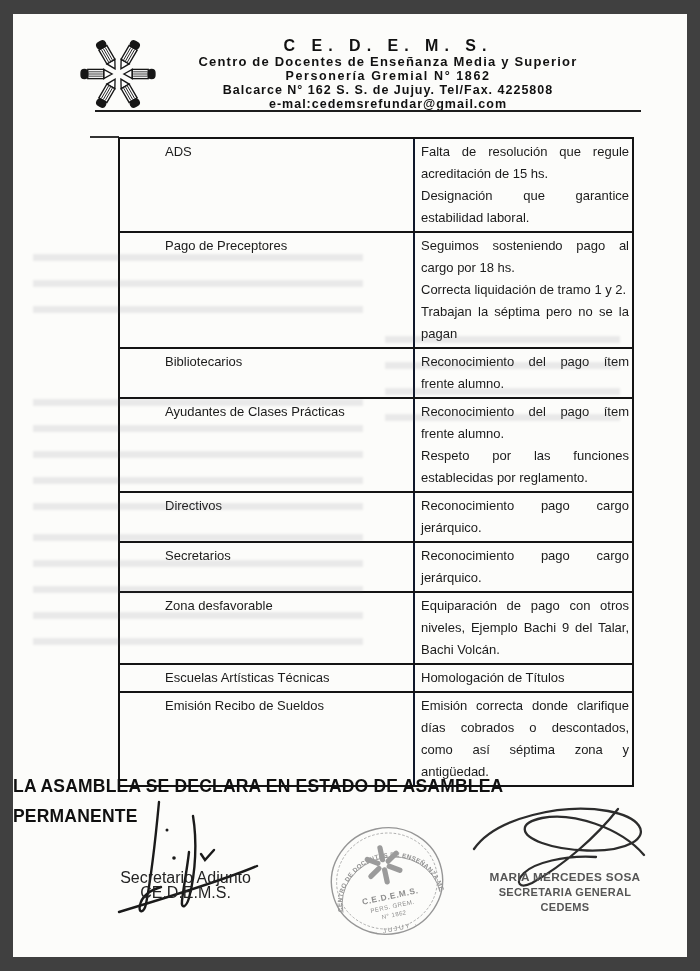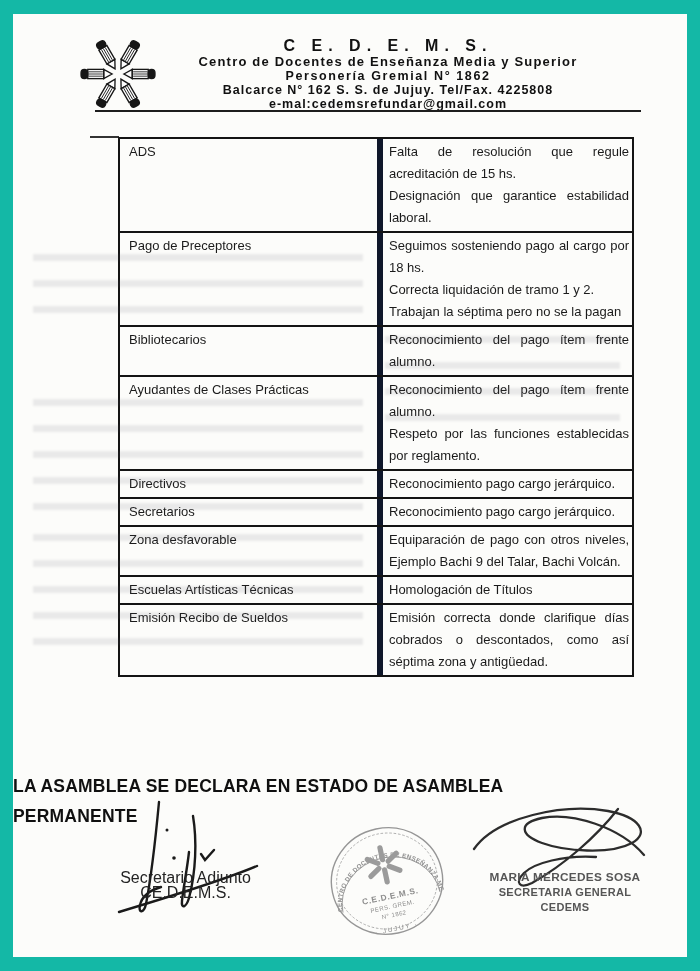--- a/index.html
+++ b/index.html
@@ -1,34 +1,34 @@
 <!DOCTYPE html>
 <html><head>
 <meta charset="utf-8">
 <style>
   html,body{margin:0;padding:0;}
   body{width:700px;height:971px;font-family:"Liberation Sans","DejaVu Sans",sans-serif;}
-  .frame{position:absolute;left:0;top:0;width:700px;height:971px;background:#14b8a6;}
+  .frame{position:absolute;left:0;top:0;width:700px;height:971px;background:#404040;}
   .sheet{position:absolute;left:13px;top:14px;right:13px;bottom:14px;background:#fcfcfa;overflow:hidden;}
   
   .logo{position:absolute;left:57px;top:18px;width:96px;height:84px;}
   .hdr{position:absolute;left:140px;top:22px;width:470px;text-align:center;color:#111;}
   .hdr .h1{font-size:16px;font-weight:bold;letter-spacing:6px;line-height:19px;}
   .hdr .h2{font-size:13px;font-weight:bold;letter-spacing:1.2px;line-height:14px;}
   .hdr .h3{font-size:12.5px;font-weight:bold;letter-spacing:1.6px;line-height:14px;}
   .hdr .h4{font-size:12.5px;font-weight:bold;letter-spacing:1px;line-height:14px;}
   .rule{position:absolute;left:82px;top:96px;width:546px;height:2px;background:#1d1d1d;}
   .tick{position:absolute;left:77px;top:122px;width:29px;height:2px;background:#333;}
   
   .dtable{position:absolute;left:105px;top:123px;width:516px;border:2px solid #141414;box-sizing:border-box;background:transparent;color:#1b1b1b;}
-  .t-row{border-top:2px solid #141414;}
+  .t-row{border-top:2px solid #141414;padding-left:36px;}
   .t-row:first-child{border-top:none;}
   .t-entry{display:flex;align-items:stretch;}
   .t-left{width:257px;box-sizing:border-box;padding:2px 6px 2px 9px;}
-  .t-right{flex:1;border-left:6px solid #0f172a;box-sizing:border-box;padding:2px 3px 2px 6px;text-align:justify;}
+  .t-right{flex:1;border-left:2px solid #0f172a;box-sizing:border-box;padding:2px 3px 2px 6px;text-align:justify;}
   .dtable p{margin:0;font-size:13px;line-height:22px;}
   
   .smudge{position:absolute;pointer-events:none;opacity:.11;filter:blur(1px);
     background:repeating-linear-gradient(180deg,#5a5a66 0 7px,transparent 7px 26px);}
   
   .decl{position:absolute;left:0;right:2px;top:757px;text-align:left;font-weight:bold;
     font-size:17.5px;letter-spacing:.2px;line-height:30px;color:#101010;}
   
   .sig-left-svg{position:absolute;left:88px;top:786px;width:160px;height:118px;}
   .sig-right-svg{position:absolute;left:455px;top:789px;width:188px;height:88px;}

